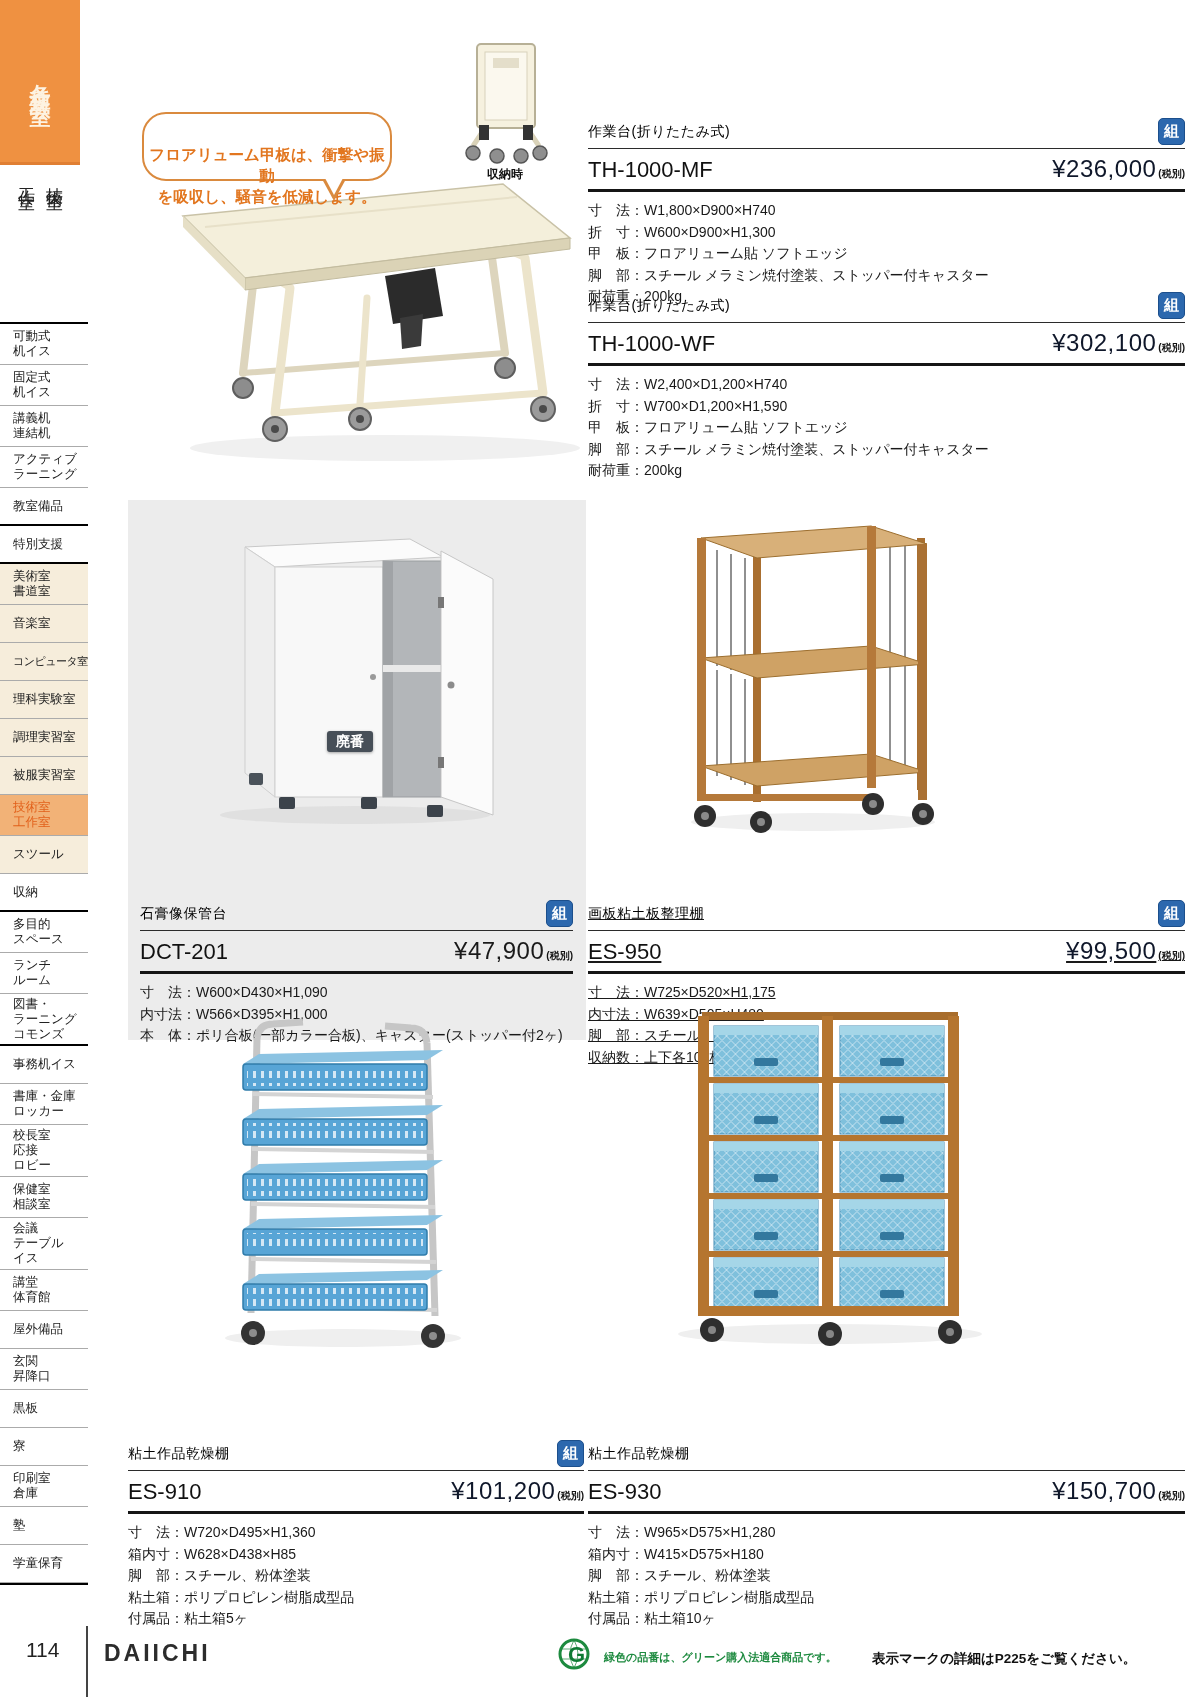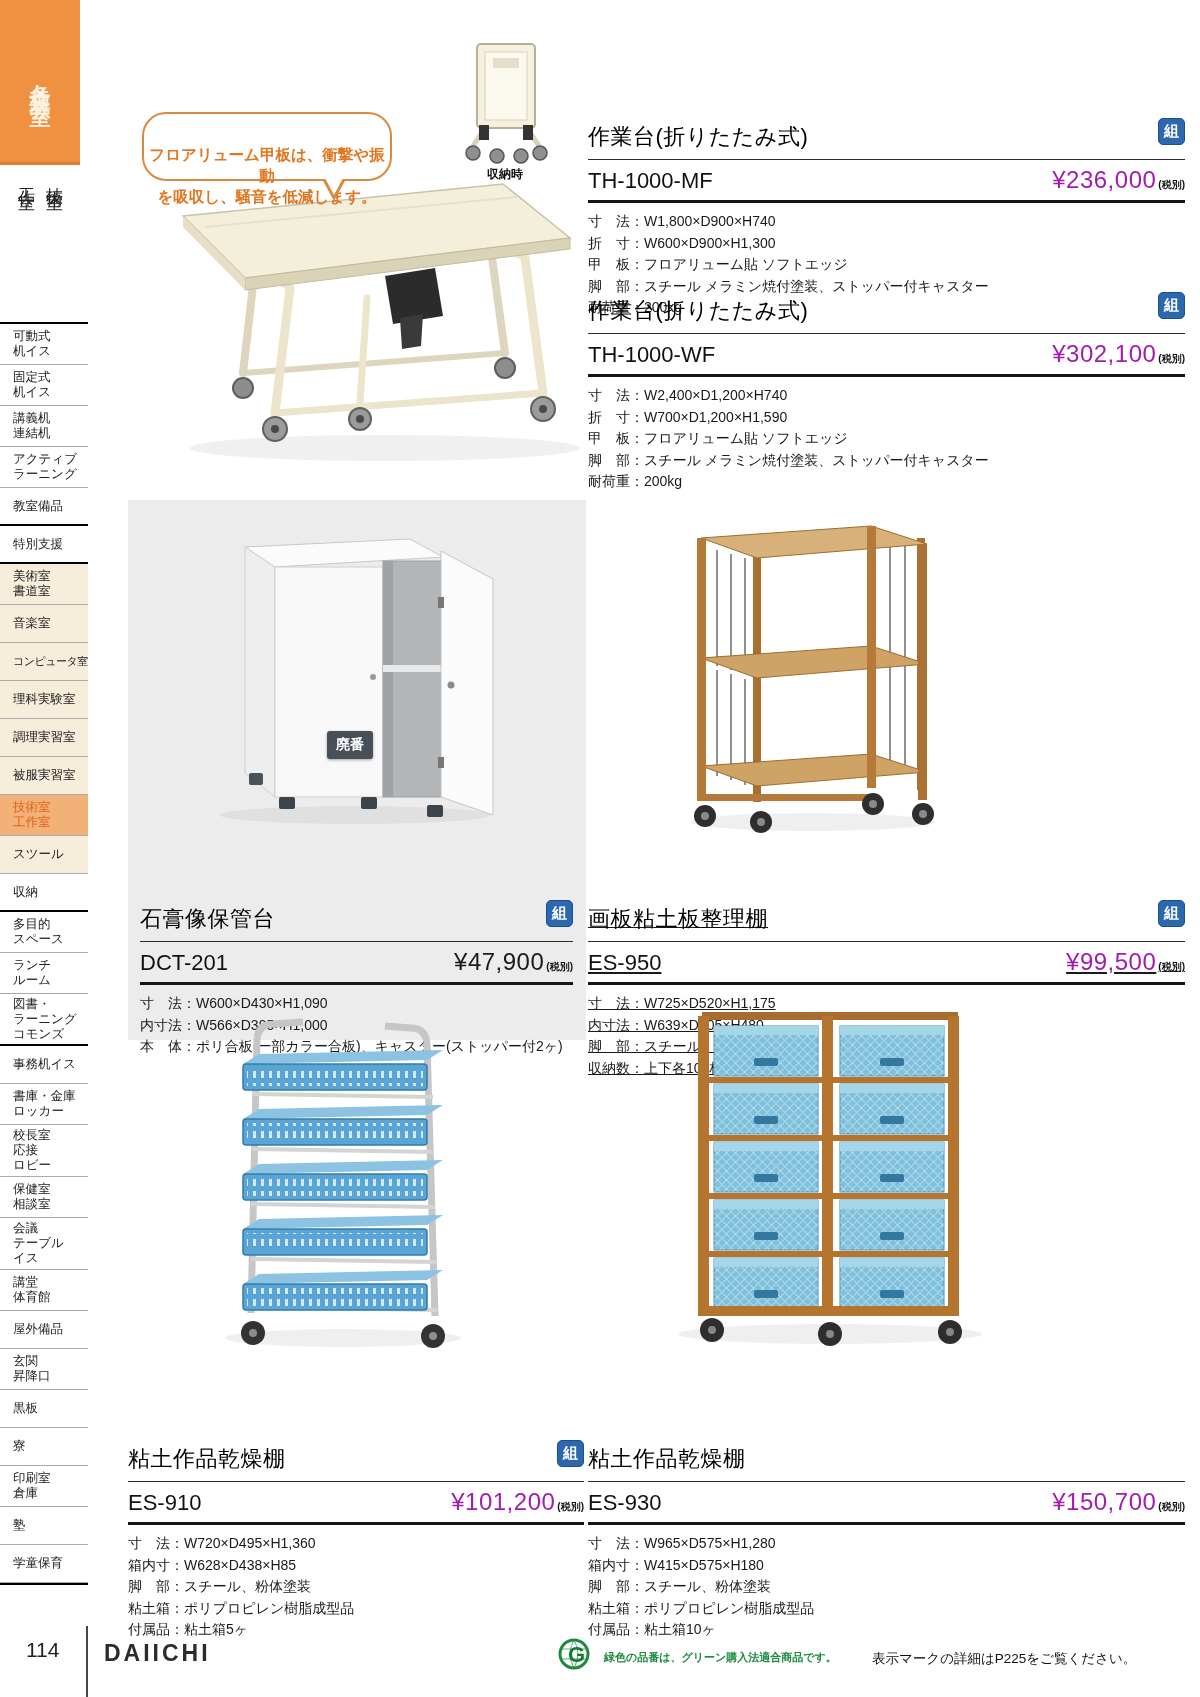--- a/index.html
+++ b/index.html
@@ -30,44 +30,44 @@
       line-height:21px;padding-top:9px;white-space:pre-line;z-index:3;}
   .callout:before{content:"";position:absolute;left:178px;bottom:-22px;border:12px solid transparent;
       border-top:22px solid #da8a3e;border-bottom:0;}
   .callout:after{content:"";position:absolute;left:181px;bottom:-16px;border:9px solid transparent;
       border-top:17px solid #fff;border-bottom:0;}
   .stored-caption{left:437px;top:166px;width:136px;text-align:center;font-size:12px;font-weight:bold;color:#111;}
 
   
   .pinfo{box-sizing:border-box;}
   .title-row{position:relative;border-bottom:1.5px solid #2b2b2b;padding:0 0 7px 0;}
-  .ptitle{font-size:22px;color:#000;letter-spacing:0.5px;}
+  .ptitle{font-size:14px;color:#000;letter-spacing:0.5px;}
   .kumi{position:absolute;right:0;top:-4px;width:25px;height:25px;background:#2c68ae;border:1.5px solid #1c4f8c;
         border-radius:5px;color:#fff;font-size:15px;font-weight:bold;display:flex;align-items:center;justify-content:center;}
   .model-row{display:flex;justify-content:space-between;align-items:baseline;border-bottom:3px solid #151515;
         padding:6px 0 6px 0;}
   .pmodel{font-size:22px;color:#111;}
   .pricewrap{display:flex;align-items:baseline;}
-  .pprice{font-size:24px;color:#a21caf;letter-spacing:0.5px;}
+  .pprice{font-size:24px;color:#0f172a;letter-spacing:0.5px;}
   .pprice.black{color:#1a1a1a;}
   .ptax{font-size:10px;color:#111;font-weight:bold;margin-left:2px;}
   .specs{padding-top:8px;}
   .spec{font-size:14px;line-height:21.5px;color:#191919;}
 
   .gray-cell{left:128px;top:500px;width:458px;height:540px;background:#ececec;}
-  .haiban{left:327px;top:731px;width:46px;height:28px;background:#474f58;border-radius:3px;color:#fff;
+  .haiban{left:327px;top:731px;width:46px;height:21px;background:#474f58;border-radius:3px;color:#fff;
       font-size:14px;font-weight:bold;display:flex;align-items:center;justify-content:center;z-index:4;
       box-shadow:0 1px 3px rgba(0,0,0,0.35);}
 
   
   .pagenum{left:26px;top:1638px;font-size:21px;color:#222;}
   .foot-divider{left:86px;top:1626px;width:1.5px;height:71px;background:#444;}
   .brand{left:104px;top:1640px;font-size:23px;letter-spacing:3px;font-weight:bold;color:#2c2c2c;}
   .green-note{left:604px;top:1650px;font-size:11px;font-weight:bold;color:#1d8a3f;}
-  .detail-note{left:872px;top:1650px;font-size:13.5px;font-weight:normal;color:#111;}
+  .detail-note{left:872px;top:1650px;font-size:13.5px;font-weight:bold;color:#111;}
 </style>
 </head>
 <body>
 
 <div id="page">
 
   <div class="abs tab-orange">
     <span>各種教室</span>
   </div>
   <div class="abs section-vert">

